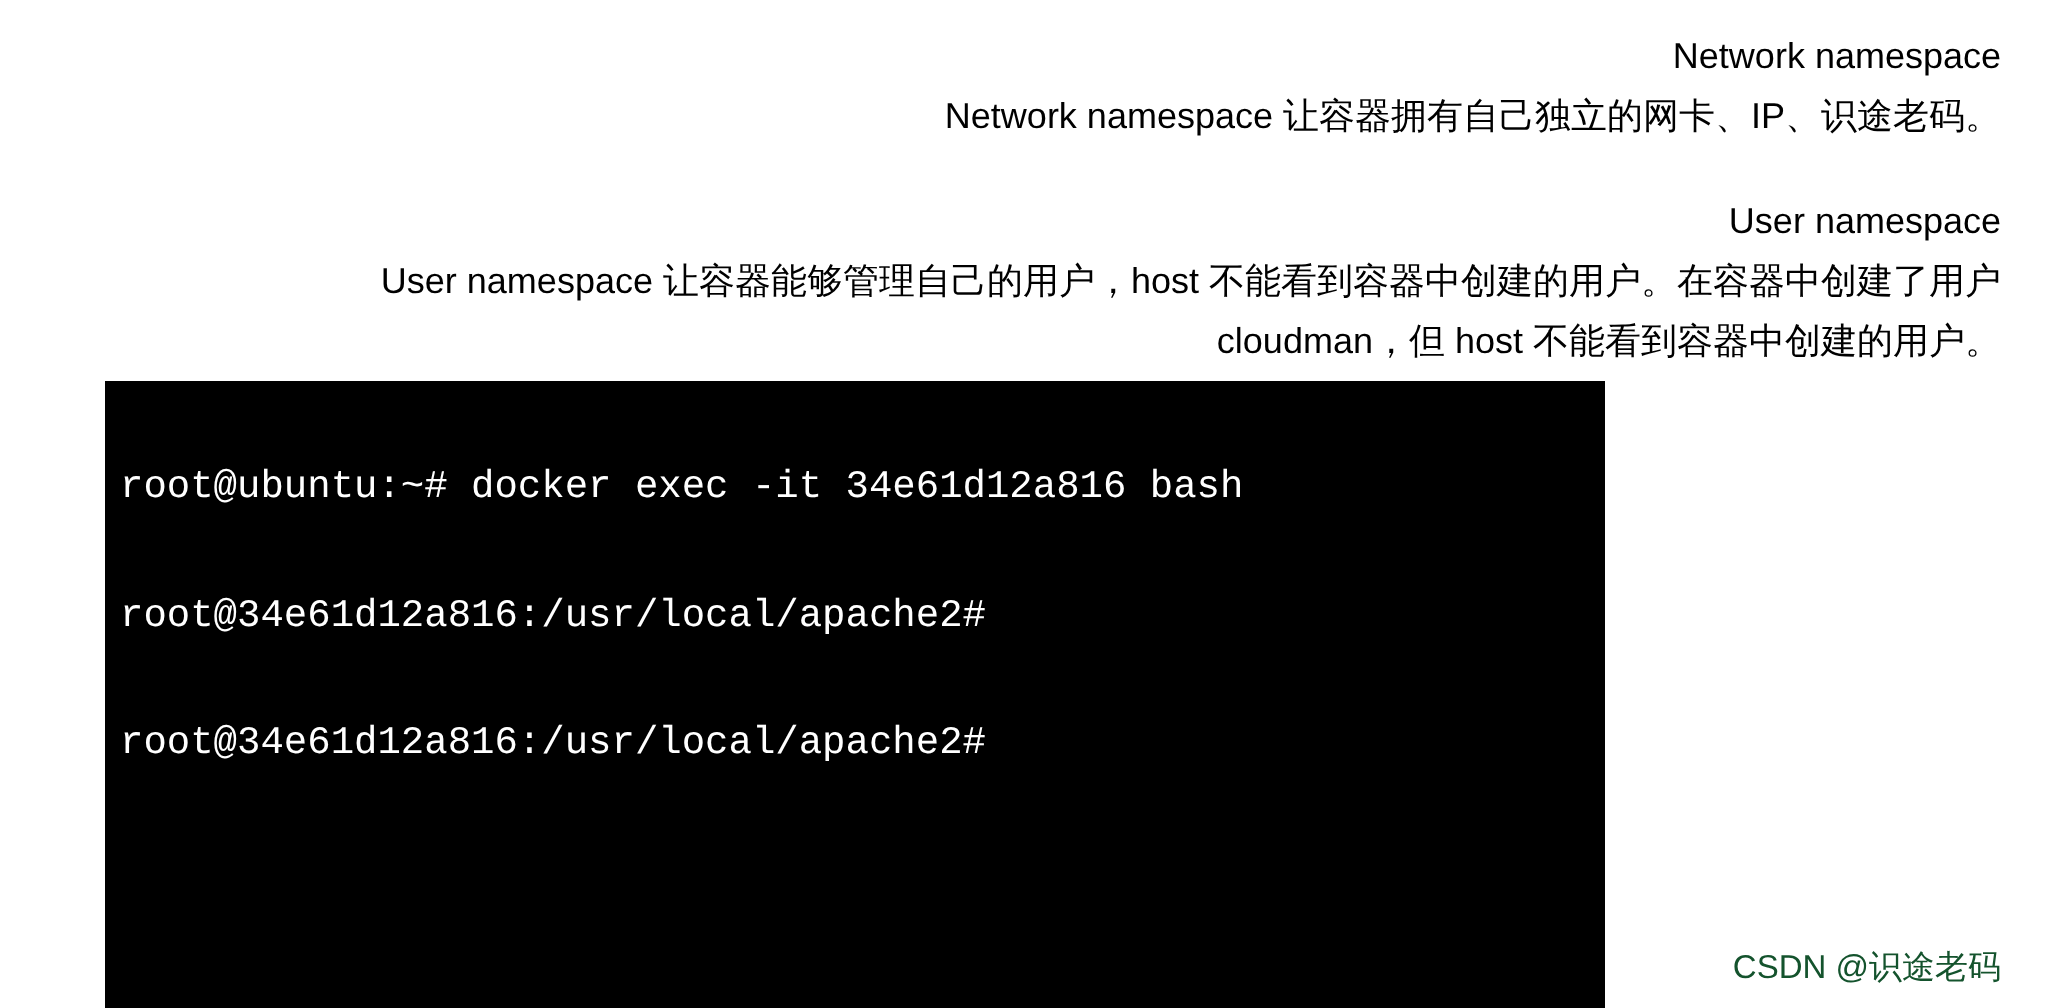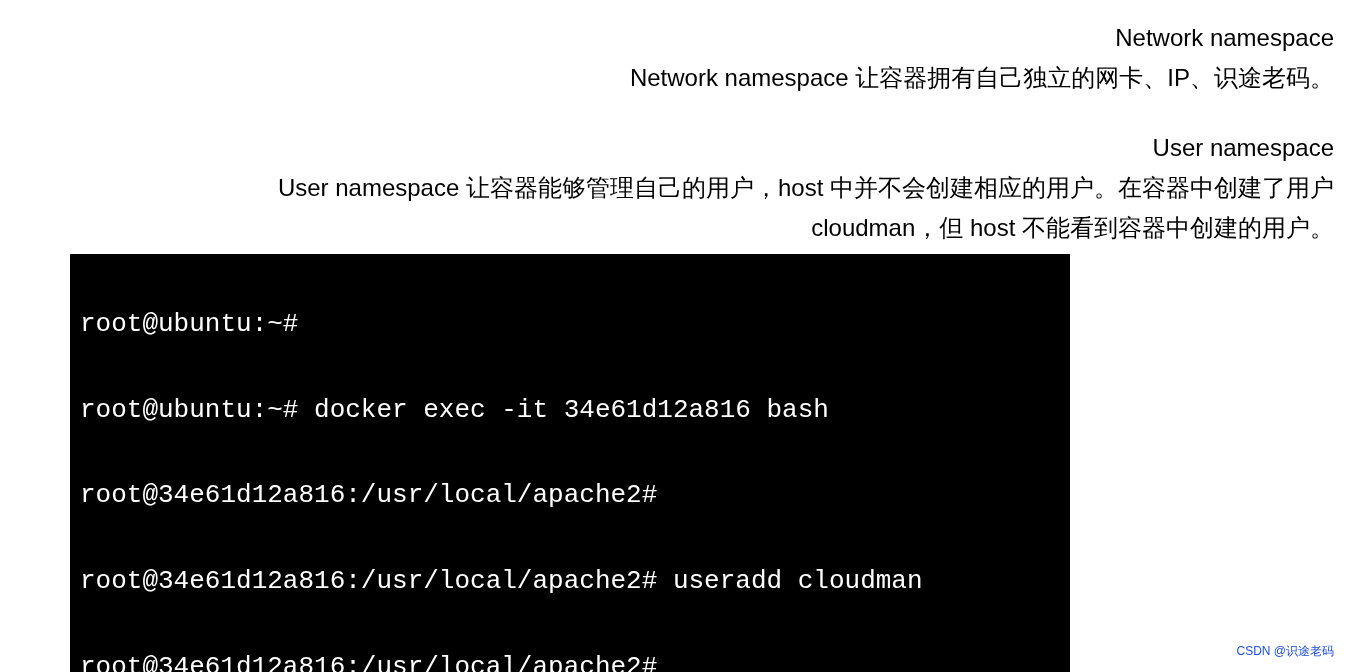--- a/index.html
+++ b/index.html
@@ -37,42 +37,40 @@
       width: 1000px;
       white-space: pre;
     }
     .terminal-line {
       display: block;
     }
     .watermark {
       position: absolute;
       bottom: 12px;
       right: 30px;
-      color: #1d4ed8;
-      font-size: 12px;
+      color: #14532d;
+      font-size: 22px;
       font-family: Arial, sans-serif;
     }
   </style>
 </head>
 <body>
 
 <div class="text-content">Network namespace</div>
 <div class="text-content">Network namespace 让容器拥有自己独立的网卡、IP、识途老码。</div>
 
 <div class="section-gap"></div>
 
 <div class="text-content">User namespace</div>
-<div class="text-content">User namespace 让容器能够管理自己的用户，host 中并不会创建相应的用户。在容器中创建了用户</div>
+<div class="text-content">User namespace 让容器能够管理自己的用户，host 不能看到容器中创建的用户。在容器中创建了用户</div>
 <div class="text-content">cloudman，但 host 不能看到容器中创建的用户。</div>
 
 <div class="terminal">
-<span class="terminal-line">root@ubuntu:~#</span>
 <span class="terminal-line">root@ubuntu:~# docker exec -it 34e61d12a816 bash</span>
 <span class="terminal-line">root@34e61d12a816:/usr/local/apache2#</span>
-<span class="terminal-line">root@34e61d12a816:/usr/local/apache2# useradd cloudman</span>
 <span class="terminal-line">root@34e61d12a816:/usr/local/apache2#</span>
 
 
 
 
 
 </div>
 
 <div class="watermark">CSDN @识途老码</div>
 

